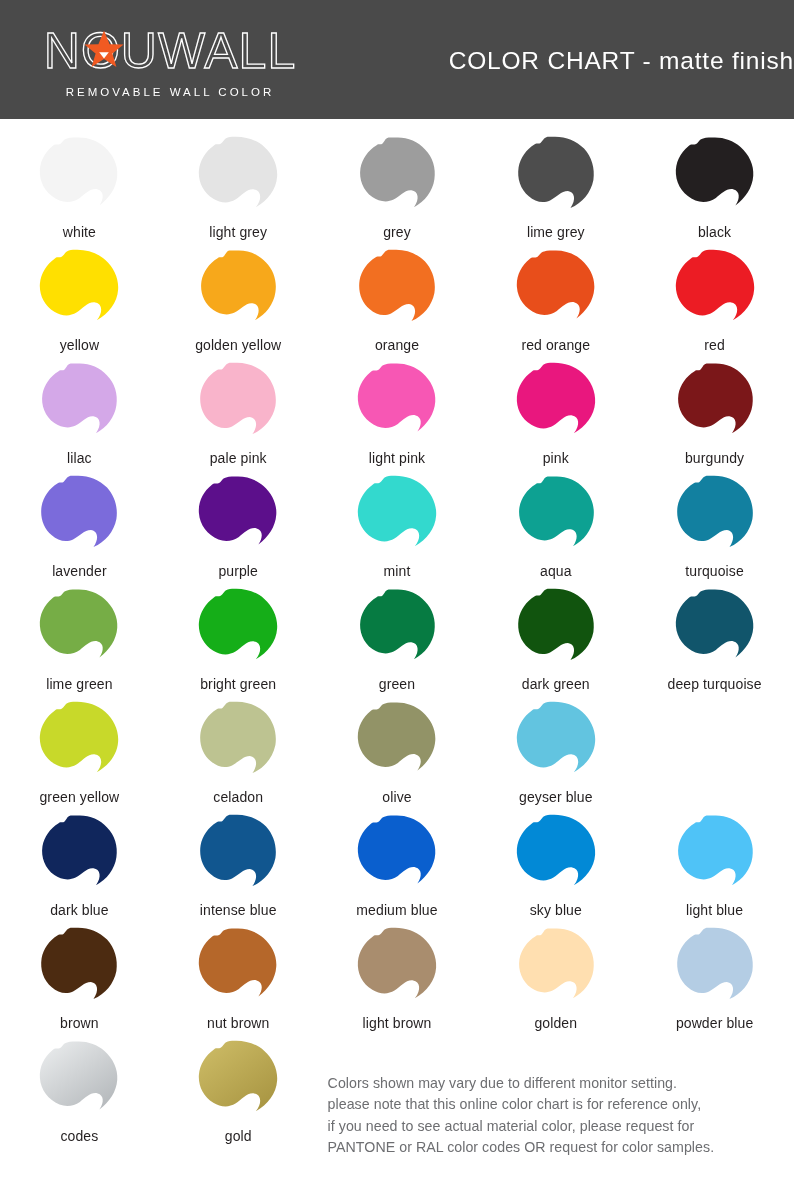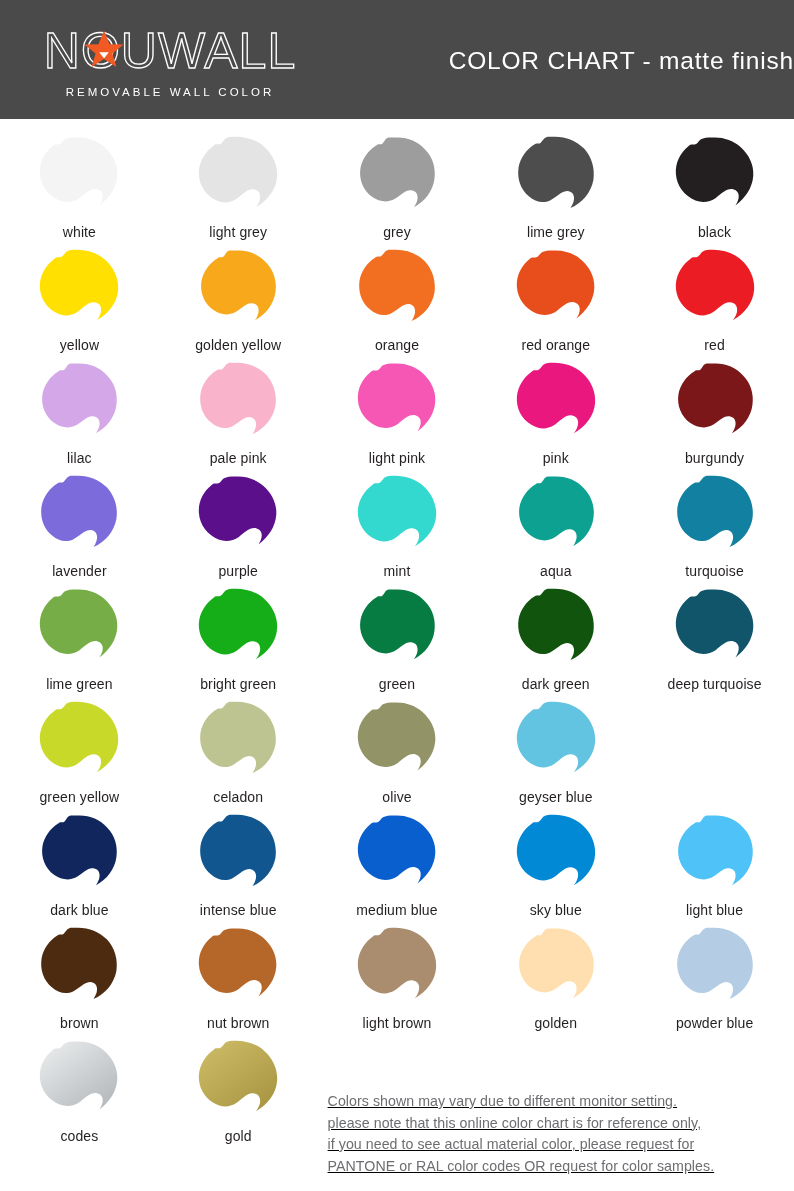--- a/index.html
+++ b/index.html
@@ -132,22 +132,21 @@
   }
 
   
   .row-last { display: flex; width: 794px; height: 140px; }
 
   .note {
     width: 476px;
     padding-left: 10px;
     padding-top: 17px;
     display: flex;
-    align-items: flex-end;
-    text-decoration: underline;
+    align-items: center;
   }
 
   .note p {
     font-size: 14.2px;
     line-height: 21.5px;
     color: #6d6e71;
     font-weight: 300;
     letter-spacing: 0.05px;
   }
 </style>

